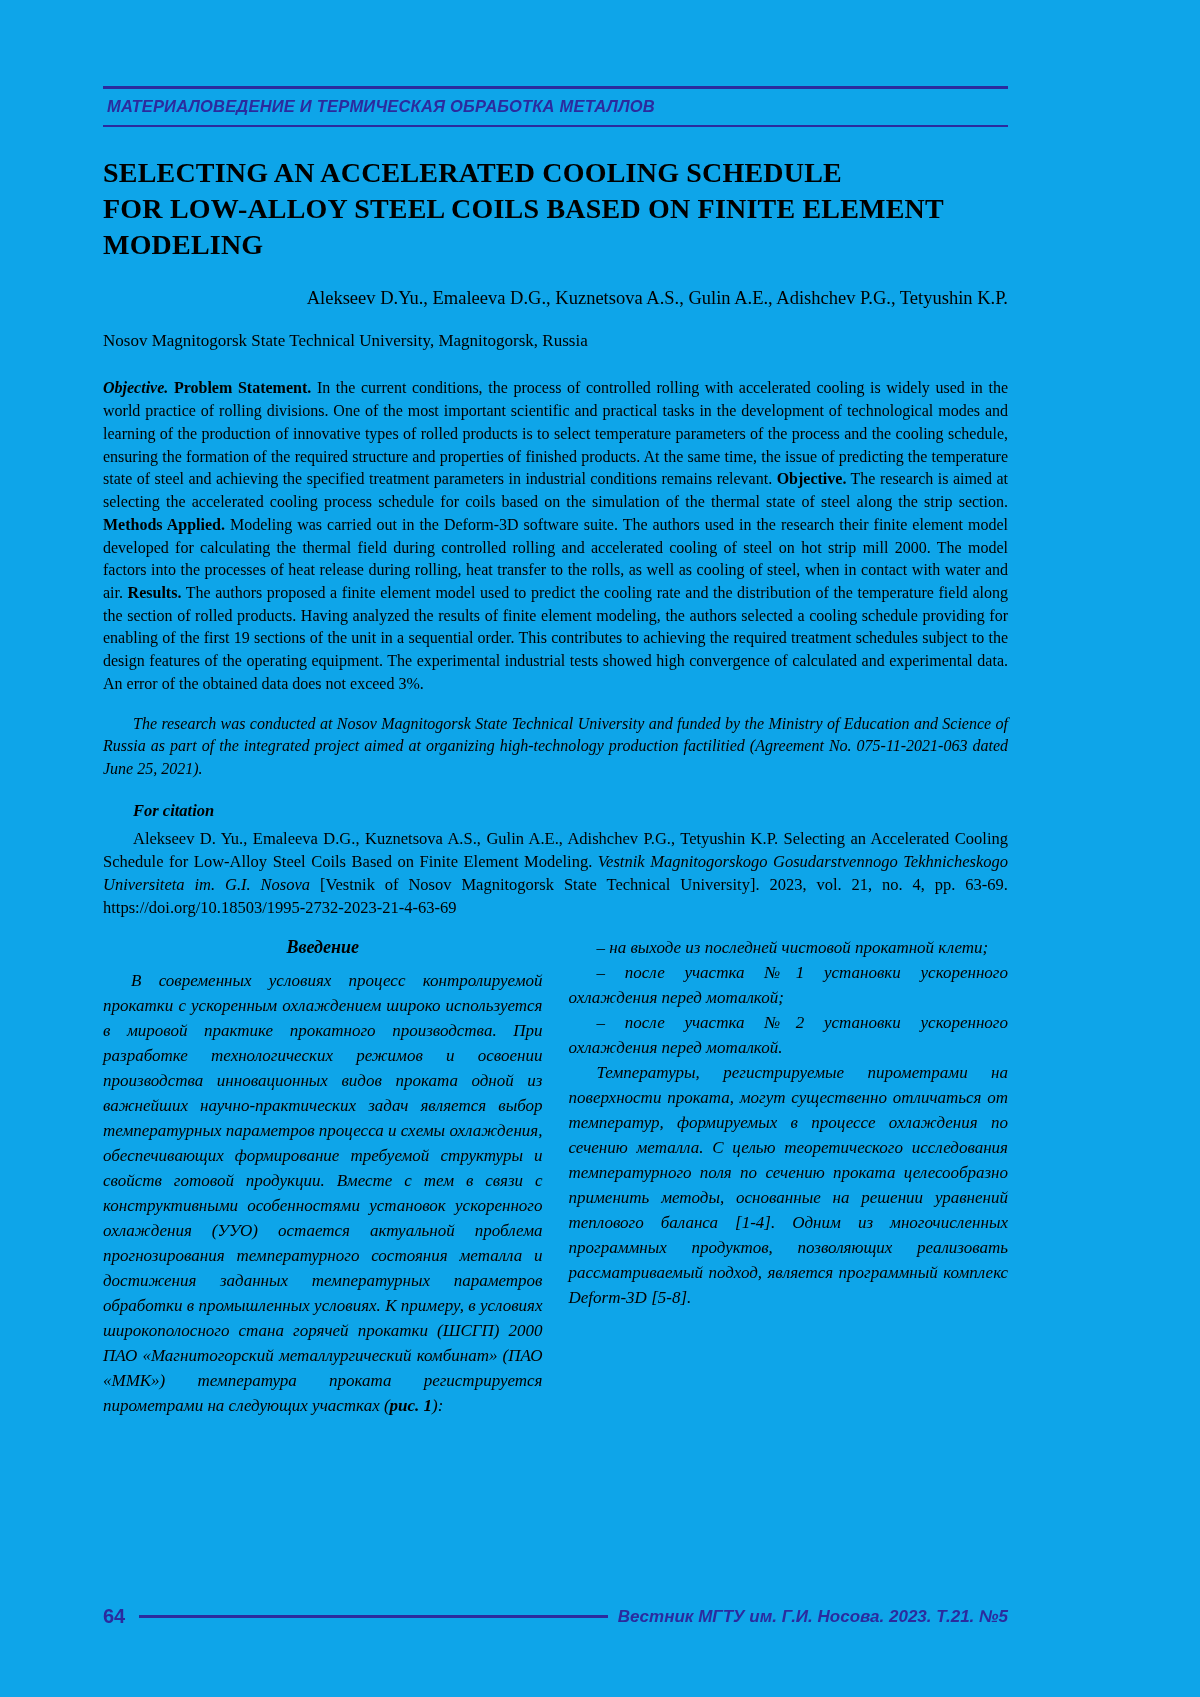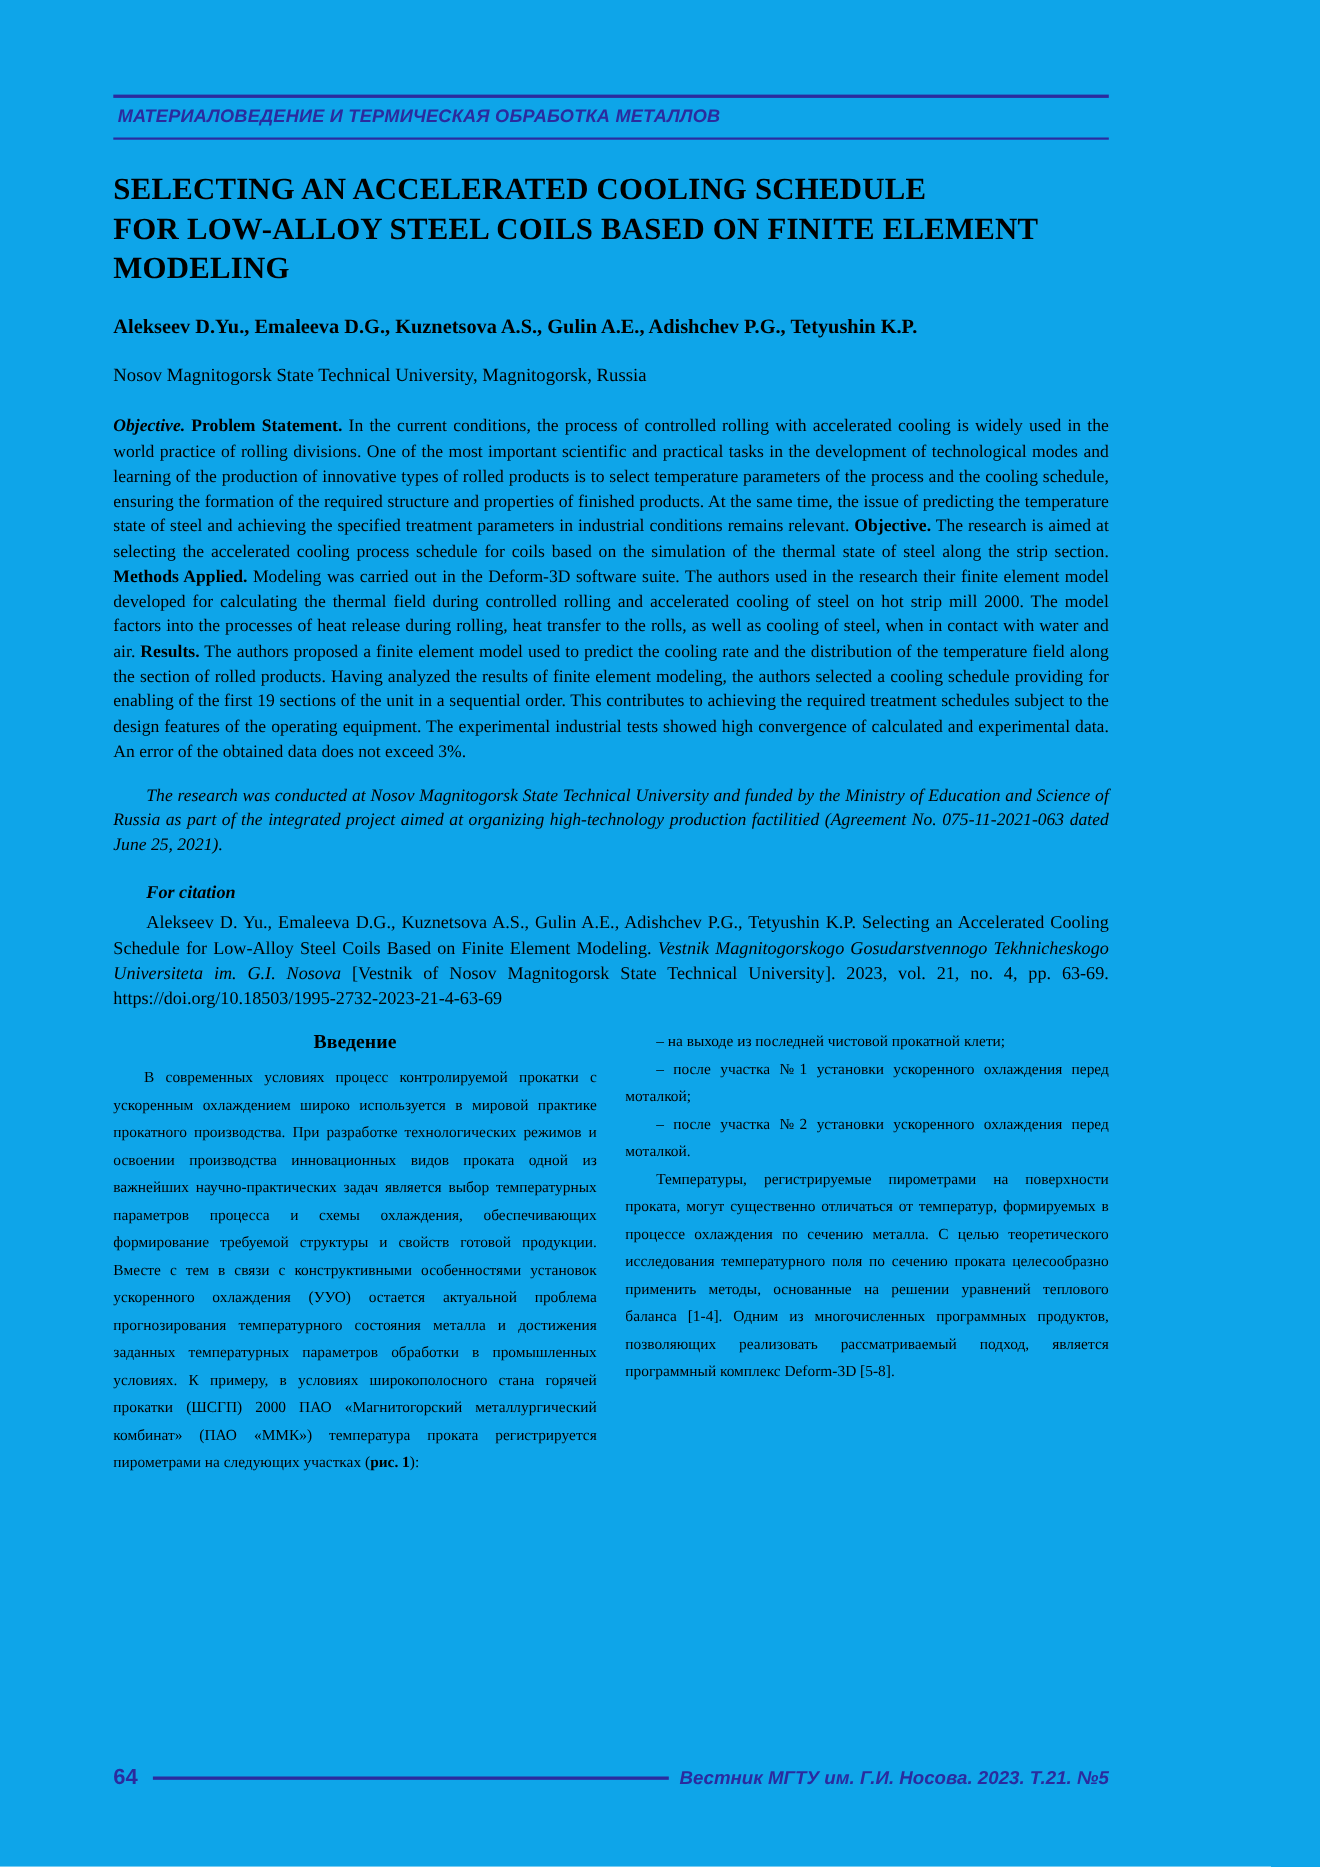--- a/index.html
+++ b/index.html
@@ -24,21 +24,21 @@
     font-style:italic;font-weight:bold;
     font-size:16.5px;color:#2b2b9e;letter-spacing:0.2px;
   }
 
   .title{
     margin:28px 0 0 0;
     font-size:28px;font-weight:bold;line-height:1.28;letter-spacing:0.2px;
   }
   .title .tline{display:block;}
 
-  .authors{margin-top:26px;font-size:18.5px;font-weight:bold;}
+  .authors{margin-top:26px;font-size:18.5px;font-weight:normal;text-align:right;}
   .affiliation{margin-top:22px;font-size:17px;}
 
   p{margin:0;}
   .abstract{
     margin-top:26px;font-size:16px;line-height:1.42;text-align:justify;
   }
   .b{font-weight:bold;}
   .bi{font-weight:bold;font-style:italic;}
   .i{font-style:italic;}
 
@@ -52,29 +52,29 @@
   .forcit{
     margin-top:20px;margin-left:30px;
     font-size:16.5px;font-weight:bold;font-style:italic;
   }
   .citation{
     margin-top:6px;font-size:16.5px;line-height:1.4;text-align:justify;text-indent:30px;
   }
 
   .columns{
     margin-top:16px;
-    display:flex;gap:26px;
+    display:flex;gap:26px;font-style:italic;
   }
   .col{flex:1;min-width:0;}
   .intro-heading{
     text-align:center;font-weight:bold;font-size:18px;line-height:25px;
     margin-bottom:8px;
   }
   .rus{
-    font-size:14px;line-height:25px;text-align:justify;text-indent:28px;
+    font-size:17px;line-height:25px;text-align:justify;text-indent:28px;
   }
   .col-right{padding-top:0;}
 
   .footer{
     position:absolute;left:103px;top:1605px;width:905px;
     display:flex;align-items:center;
     font-family:"Liberation Sans", sans-serif;color:#2b2b9e;
   }
   .pageno{font-size:20px;font-weight:bold;flex:0 0 auto;}
   .rule{flex:1 1 auto;height:3px;background:#2b2b9e;margin:0 10px 0 14px;}

